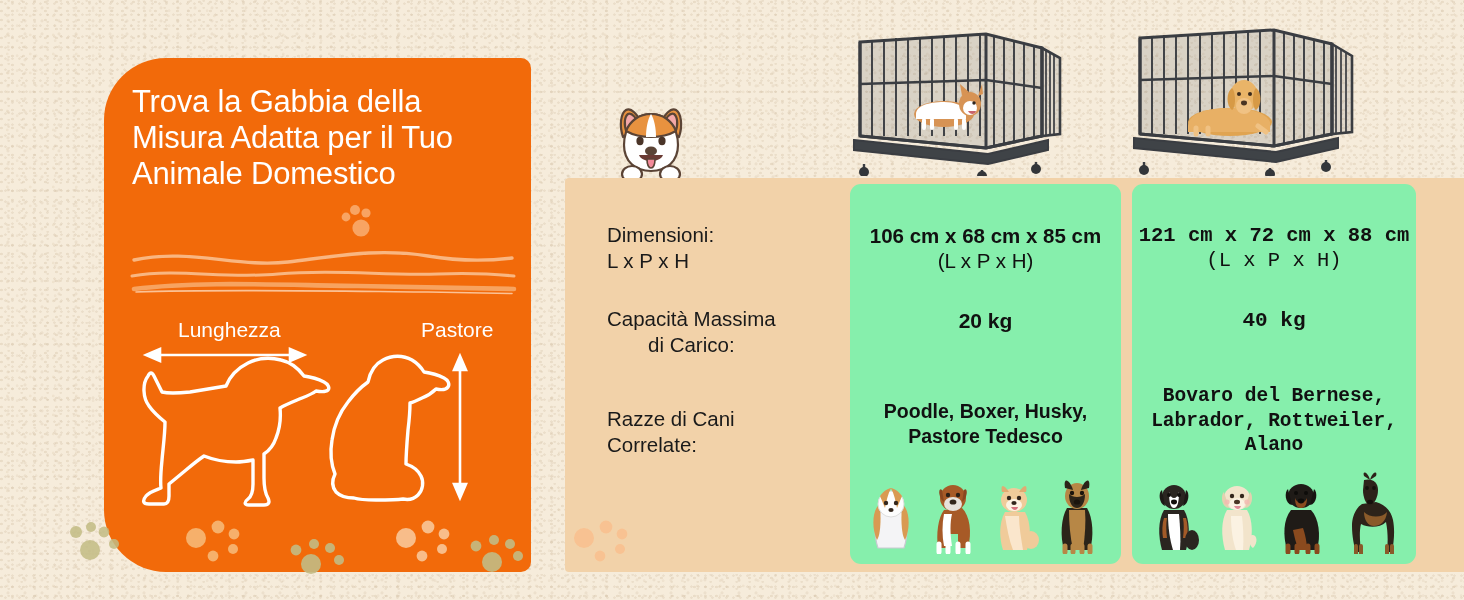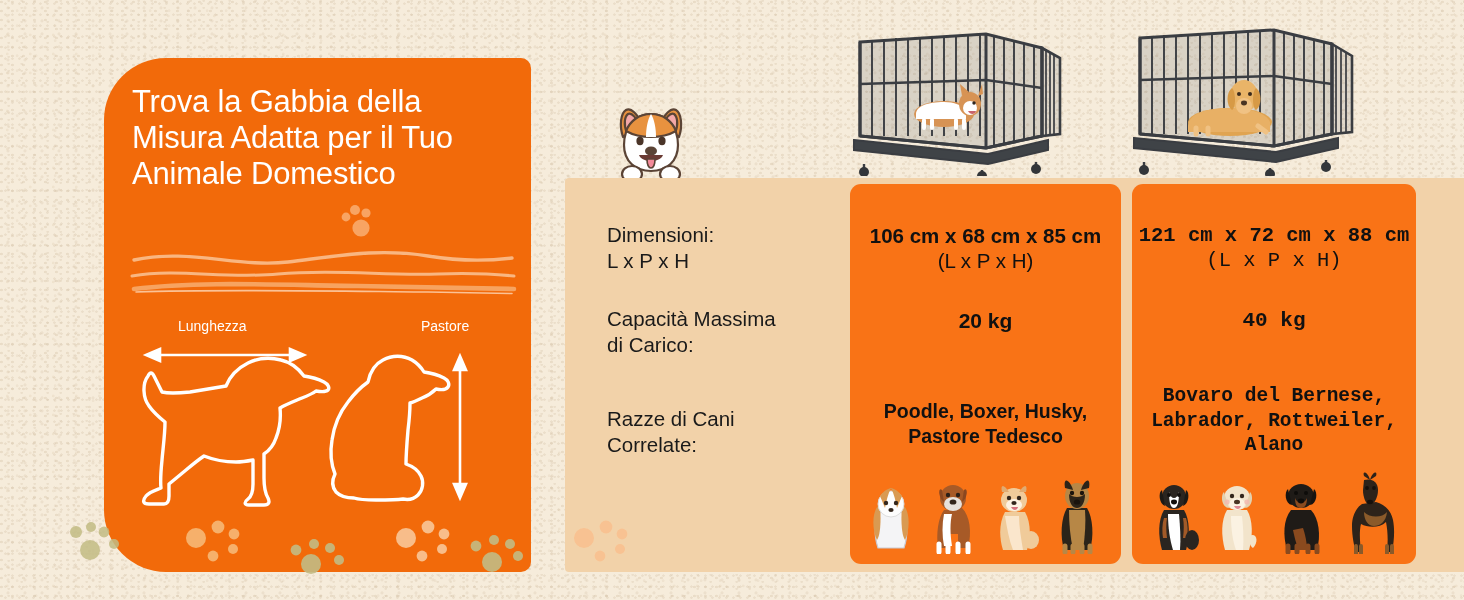--- a/index.html
+++ b/index.html
@@ -38,21 +38,21 @@
   }
   #title-paw {
     position: absolute; left: 233px; top: 146px;
     width: 42px; height: 38px;
   }
   #waves { position: absolute; left: 24px; top: 188px; width: 390px; height: 52px; }
 
   
   #silhouettes { position: absolute; left: 14px; top: 250px; width: 410px; height: 250px; }
   .dim-label {
-    position: absolute; color: #ffffff; font-size: 14px; white-space: nowrap;
+    position: absolute; color: #ffffff; font-size: 21px; white-space: nowrap;
   }
   #lbl-lunghezza { left: 60px; top: 10px; }
   #lbl-altezza  { left: 303px; top: 10px; }
 
   
   .crate { position: absolute; }
   #crate-1 { left: 836px; top: 14px; width: 230px; height: 162px; }
   #crate-2 { left: 1118px; top: 14px; width: 240px; height: 162px; }
 
   
@@ -65,26 +65,26 @@
     background: #f2d2a9;
     border-radius: 4px 16px 16px 4px;
     margin-left: 34px;
   }
   #row-labels { position: absolute; left: 42px; top: 0; width: 240px; height: 100%; }
   .row-label {
     position: absolute; color: #1a1a1a; font-size: 20.5px; line-height: 1.25;
     white-space: pre-line;
   }
   #rl-0 { top: 44px; }
-  #rl-1 { top: 128px; }
+  #rl-1 { top: 128px; text-align: center; }
   #rl-2 { top: 228px; }
 
   .col-card {
     position: absolute; top: 6px; height: 380px;
-    background: #f97316; border-radius: 11px;
+    background: #86efac; border-radius: 11px;
   }
   #col-0 { left: 285px; width: 271px; }
   #col-1 { left: 567px; width: 284px; font-family: Liberation Mono, monospace; }
 
   .cell { position: absolute; width: 100%; text-align: center; color: #111111; }
   .cell-dims { top: 40px; font-size: 20.5px; font-weight: bold; line-height: 1.2; }
   .cell-dims .sub { font-weight: normal; }
   .cell-load { top: 125px; font-size: 21px; font-weight: bold; }
   .cell-breeds { top: 215px; font-size: 19.5px; font-weight: bold; line-height: 1.26; padding: 0 10px; }
   .breed-strip {

